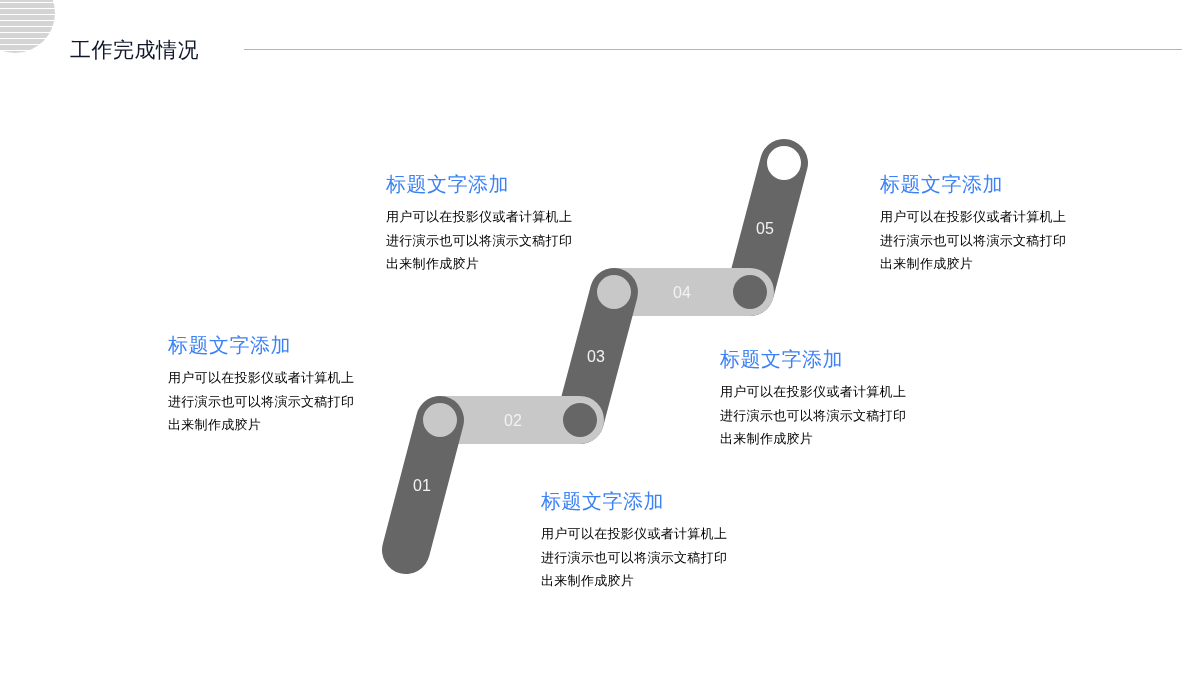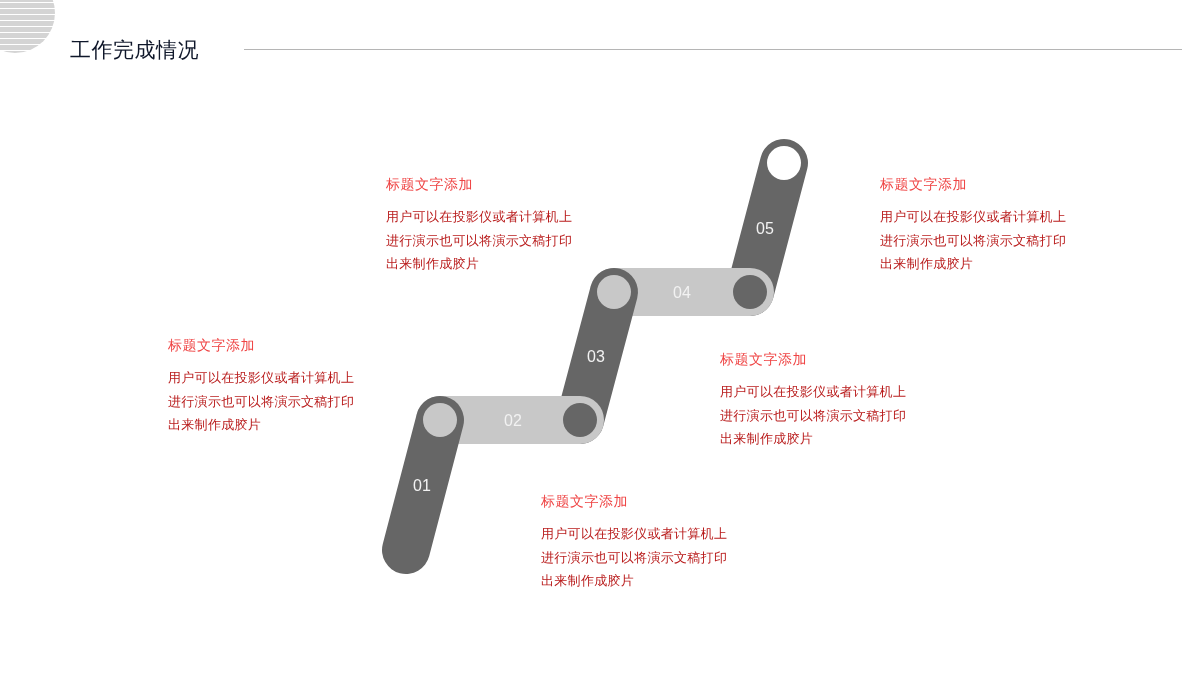--- a/index.html
+++ b/index.html
@@ -5,22 +5,22 @@
   html, body { margin:0; padding:0; background:#ffffff; }
   body { width:1200px; height:675px; position:relative; overflow:hidden;
          font-family:"DejaVu Sans","Liberation Sans",sans-serif; }
   .deco { position:absolute; left:-25px; top:-27px; width:80px; height:80px; border-radius:50%;
           background:repeating-linear-gradient(to bottom,#d4d4d4 0px,#d4d4d4 5px,#ffffff 5px,#ffffff 6px);
           overflow:hidden; }
   .page-title { position:absolute; left:70px; top:36px; font-size:21px; color:#0f172a; letter-spacing:0.5px; }
   .title-rule { position:absolute; left:244px; top:49px; width:938px; height:1px; background:#b5b5b5; }
   svg.steps { position:absolute; left:0; top:0; }
   .card { position:absolute; width:240px; }
-  .card .h { font-size:14px; color:#ef4444; margin:0 0 9px 0; letter-spacing:0.5px; line-height:24px; }
-  .card .p { font-size:13px; color:#b91c1c; line-height:23.5px; letter-spacing:0.3px; }
+  .card .h { font-size:20px; color:#3b82f6; margin:0 0 9px 0; letter-spacing:0.5px; line-height:24px; }
+  .card .p { font-size:13px; color:#000000; line-height:23.5px; letter-spacing:0.3px; }
   .step-num { font-family:"Liberation Sans",sans-serif; font-size:16px; fill:#f2f2f2; }
 </style>
 </head>
 <body>
 
 <div class="deco"></div>
 <div class="page-title">工作完成情况</div>
 <div class="title-rule"></div>
 
 <svg class="steps" width="1200" height="675" viewBox="0 0 1200 675">

